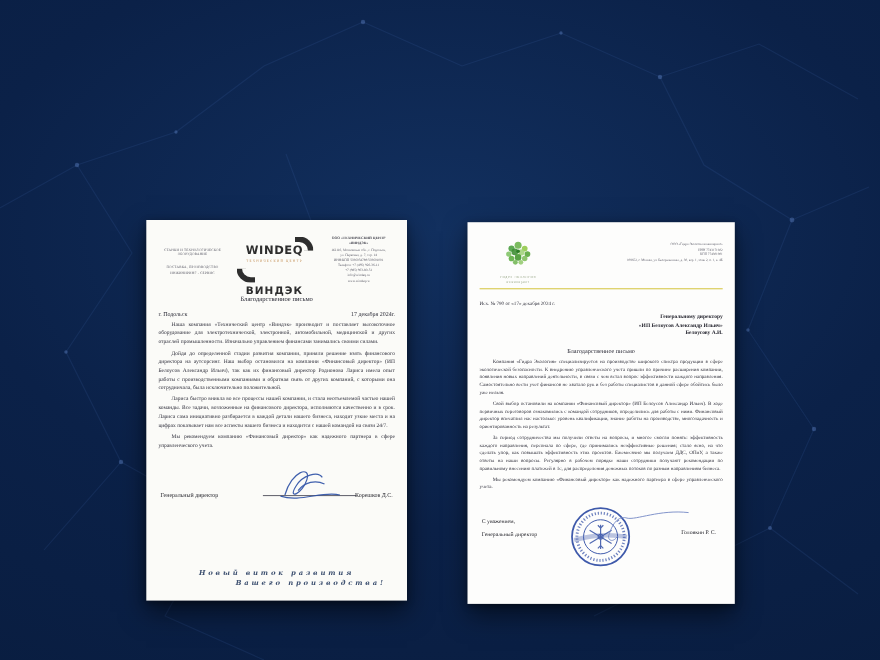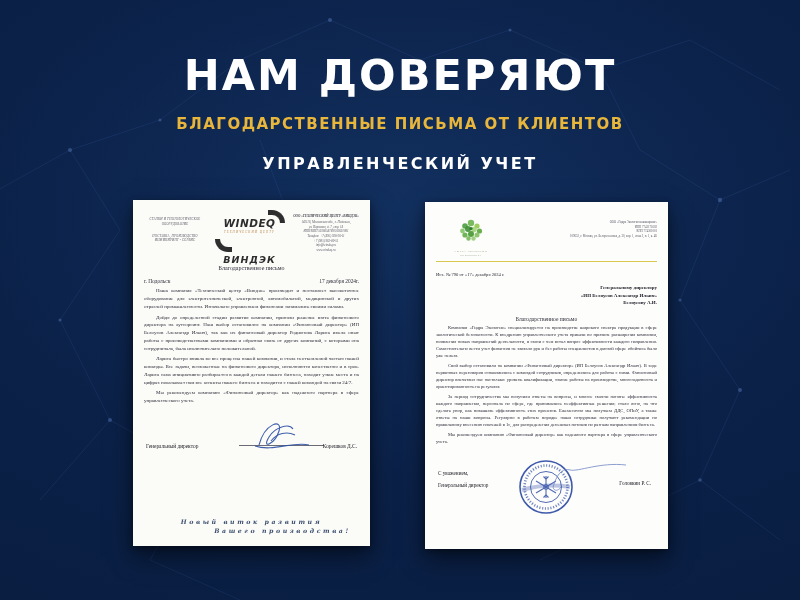--- a/index.html
+++ b/index.html
@@ -35,21 +35,21 @@
     padding:9px 11px;
   }
   .doc1{ left:133px; top:200px; width:237px; height:346px; }
   .doc2{ left:425px; top:202px; width:243px; height:347px; background:#fdfdfc; }
 
   .microtext{ font-size:3.1px; line-height:1.5; color:#5a5a66; }
   .doc-title{ text-align:center; font-size:6px; margin-top:13px; color:#2c2c38; }
   .doc p{ font-size:5px; line-height:1.55; text-align:justify; text-indent:12px; margin-top:3px; color:#2e2e3a; }
 
   
-  .d1-head{ display:flex; justify-content:space-between; align-items:center;font-style:italic; }
+  .d1-head{ display:flex; justify-content:space-between; align-items:flex-end; }
   .d1-left{ width:62px; text-align:center; padding-top:6px; }
   .d1-left .grp{ margin-bottom:7px; letter-spacing:.2px; }
   .windeq{ position:relative; width:74px; height:42px; padding-top:7px; text-align:center; }
   .windeq .en{ font-family:"DejaVu Sans", sans-serif; font-weight:800; font-size:10.5px; color:#2d2d2d; letter-spacing:.5px; display:block; }
   .windeq .mid{ font-size:3px; color:#c08a4e; letter-spacing:1.1px; display:block; margin:1px 0; }
   .windeq .ru{ font-family:"DejaVu Sans", sans-serif; font-weight:800; font-size:9.5px; color:#2d2d2d; letter-spacing:1px; display:block;margin-top:20px; }
   .sw-tr{ position:absolute; top:0; right:2px; width:17px; height:13px;
           border-top:5px solid #2e2e2e; border-right:5px solid #2e2e2e; border-top-right-radius:13px; }
   .sw-bl{ position:absolute; bottom:0; left:2px; width:17px; height:13px;
           border-bottom:5px solid #2e2e2e; border-left:5px solid #2e2e2e; border-bottom-left-radius:13px; }
@@ -114,25 +114,20 @@
         <circle cx="740" cy="390" r="2"></circle>
       <circle cx="110" cy="420" r="2"></circle>
         <circle cx="60" cy="320" r="1.6"></circle>
       <circle cx="200" cy="470" r="1.6"></circle>
         <circle cx="700" cy="480" r="1.8"></circle>
       <circle cx="620" cy="520" r="1.5"></circle>
         <circle cx="313" cy="300" r="1.8"></circle>
     </g>
   </svg>
 
-  <div class="header">
-    <div class="title">НАМ ДОВЕРЯЮТ</div>
-    <div class="subtitle">БЛАГОДАРСТВЕННЫЕ ПИСЬМА ОТ КЛИЕНТОВ</div>
-    <div class="section">УПРАВЛЕНЧЕСКИЙ УЧЕТ</div>
-  </div>
 
   <div class="doc doc1">
     <div class="d1-head">
       <div class="d1-left microtext">
         <div class="grp">СТАНКИ И ТЕХНОЛОГИЧЕСКОЕ ОБОРУДОВАНИЕ</div>
         <div class="grp">ПОСТАВКА, ПРОИЗВОДСТВО ИНЖИНИРИНГ - СЕРВИС</div>
       </div>
       <div class="windeq">
         <span class="sw-tr"></span>
         <span class="sw-bl"></span>

